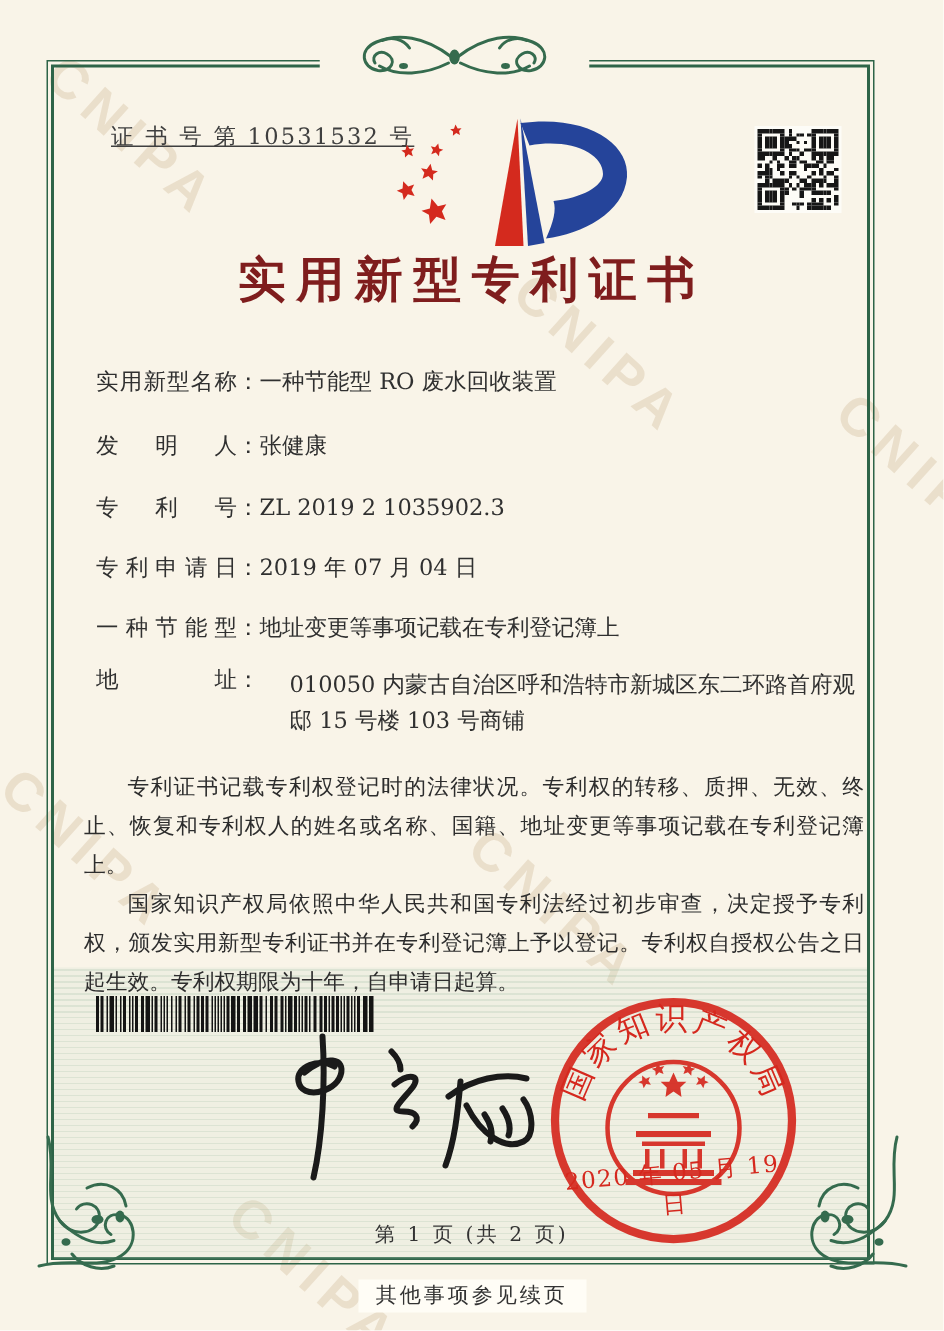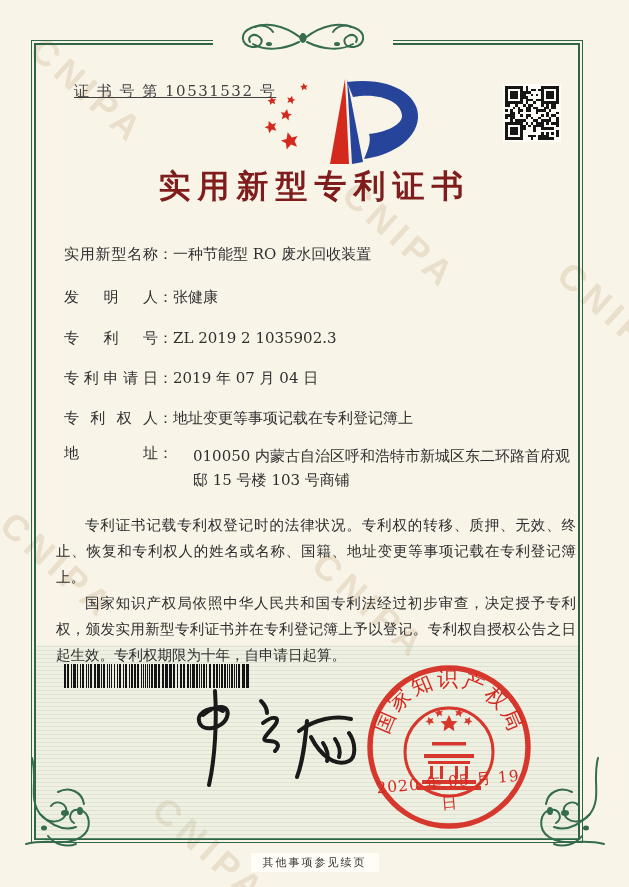--- a/index.html
+++ b/index.html
@@ -56,21 +56,21 @@
   .officer{position:absolute;left:64px;top:714px;font-size:16px;line-height:35px;color:#222;}
   .signature{position:absolute;left:165px;top:685px;}
   .seal{position:absolute;left:360px;top:658px;}
   .seal-date{
     position:absolute;left:366px;top:772px;width:166px;text-align:center;
     color:#d5281e;font-size:15.5px;letter-spacing:1px;transform:rotate(-5deg);
   }
   .pagination{position:absolute;left:0;top:814px;width:100%;text-align:center;font-size:13.5px;letter-spacing:2px;color:#333;}
   .footer-note{
     position:absolute;left:50%;top:853px;transform:translateX(-50%);
-    font-size:11px;letter-spacing:2px;color:#333;background:#fffdf6;padding:2px 12px;white-space:nowrap;
+    font-size:14px;letter-spacing:2px;color:#333;background:#fffdf6;padding:2px 12px;white-space:nowrap;
   }
   .ornament{position:absolute;pointer-events:none;}
   svg .grn{stroke:#356b4e;fill:none;stroke-width:2;stroke-linecap:round;}
 </style>
 </head>
 <body>
 
 <div class="page">
 
   <div class="watermark" style="left:18px;top:70px;">CNIPA</div>
@@ -606,21 +606,21 @@
   <div class="row" style="top:288px;">
     <span class="flabel">发明人</span><span class="fcolon">：</span><span class="fvalue">张健康</span>
   </div>
   <div class="row" style="top:329px;">
     <span class="flabel">专利号</span><span class="fcolon">：</span><span class="fvalue">ZL 2019 2 1035902.3</span>
   </div>
   <div class="row" style="top:369px;">
     <span class="flabel">专利申请日</span><span class="fcolon">：</span><span class="fvalue">2019 年 07 月 04 日</span>
   </div>
   <div class="row" style="top:409px;">
-    <span class="flabel">专利权人</span><span class="fcolon">：</span><span class="fvalue">地址变更等事项记载在专利登记簿上</span>
+    <span class="flabel">一种节能型</span><span class="fcolon">：</span><span class="fvalue">地址变更等事项记载在专利登记簿上</span>
   </div>
   <div class="row" style="top:444px;">
     <span class="flabel">地址</span><span class="fcolon">：</span><span class="fvalue wrap">010050 内蒙古自治区呼和浩特市新城区东二环路首府观邸 15 号楼 103 号商铺</span>
   </div>
 
   <div class="notice">
     <p>专利证书记载专利权登记时的法律状况。专利权的转移、质押、无效、终止、恢复和专利权人的姓名或名称、国籍、地址变更等事项记载在专利登记簿上。</p>
     <p>国家知识产权局依照中华人民共和国专利法经过初步审查，决定授予专利权，颁发实用新型专利证书并在专利登记簿上予以登记。专利权自授权公告之日起生效。专利权期限为十年，自申请日起算。</p>
   </div>
 
@@ -727,16 +727,17 @@
       <rect x="70" y="108" width="3" height="13"></rect>
       <rect x="80" y="108" width="3" height="13"></rect>
       <rect x="95" y="108" width="3" height="13"></rect>
       <rect x="105" y="108" width="3" height="13"></rect>
       <rect x="62" y="122" width="54" height="4"></rect>
       <rect x="57" y="128" width="64" height="4"></rect>
     </g>
   </svg>
   <div class="seal-date">2020 年 05 月 19 日</div>
 
+  <div class="pagination">第 1 页 (共 2 页)</div>
 
   <div class="footer-note">其他事项参见续页</div>
 
 </div>
 
 </body></html>

